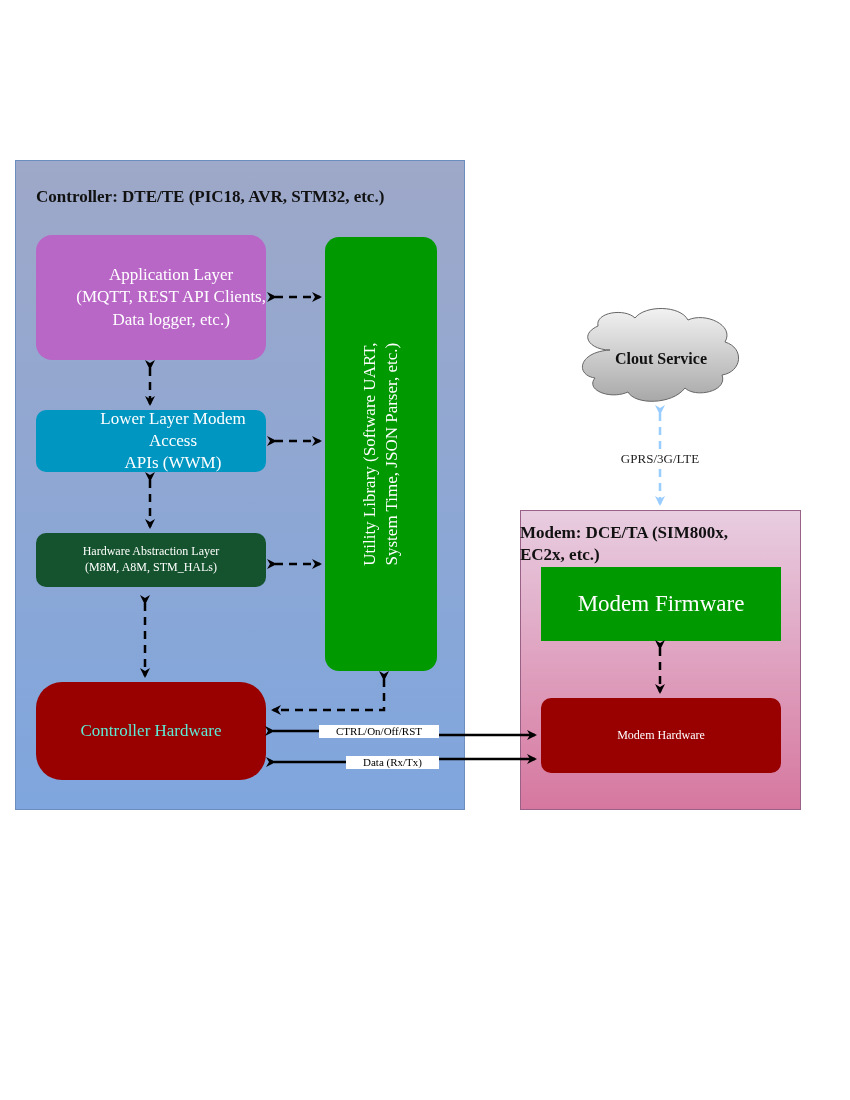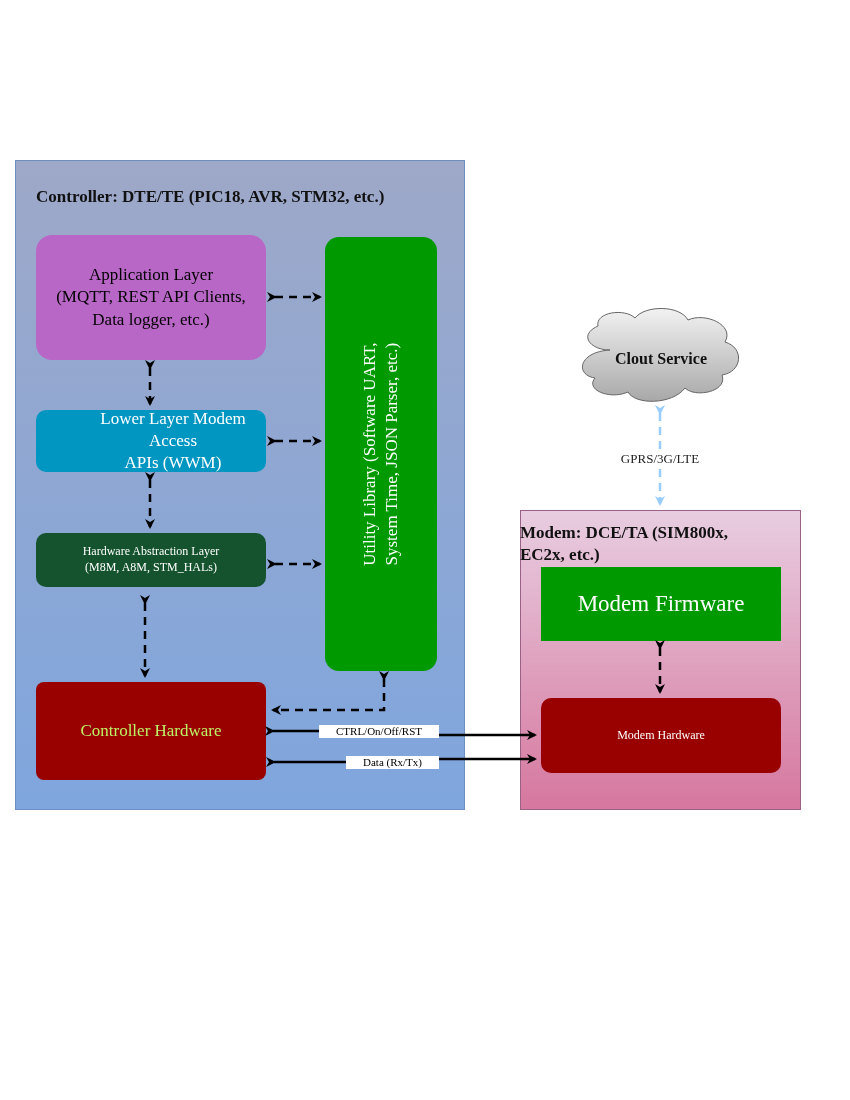--- a/index.html
+++ b/index.html
@@ -15,27 +15,27 @@
       left: 520px; top: 510px; width: 281px; height: 300px;
       background: linear-gradient(to bottom, #e8cde0 0%, #d6779f 100%);
       border: 1px solid #996185; box-sizing: border-box;
     }
     .title-bold { font-weight: bold; font-size: 17px; color: #111; }
     .box {
       display: flex; align-items: center; justify-content: center;
       text-align: center; box-sizing: border-box; line-height: 1.3;
     }
     .app-layer { left: 36px; top: 235px; width: 230px; height: 125px;
-      background: #b967c7; border-radius: 16px; color: #000000; font-size: 17px; }
+      background: #b967c7; border-radius: 16px; color: #ffffff; font-size: 17px; justify-content: flex-end; }
     .api-box { left: 36px; top: 410px; width: 230px; height: 62px;
       background: #0096c2; border-radius: 10px; color: #fff; font-size: 17px; padding-left: 44px; }
     .hal-box { left: 36px; top: 533px; width: 230px; height: 54px;
       background: #14532d; border-radius: 10px; color: #fff; font-size: 12px; }
     .ctrl-hw { left: 36px; top: 682px; width: 230px; height: 98px;
-      background: #990000; border-radius: 8px; color: #bef264; font-size: 17px; }
+      background: #990000; border-radius: 26px; color: #5eead4; font-size: 17px; }
     .util-lib { left: 325px; top: 237px; width: 112px; height: 434px;
       background: #009900; border-radius: 14px; color: #fff; }
     .util-text { transform: rotate(-90deg); white-space: nowrap; font-size: 17px;
       line-height: 1.3; text-align: center; }
     .fw-box { left: 541px; top: 567px; width: 240px; height: 74px;
       background: #009900; border-radius: 0; color: #fff; font-size: 23px; }
     .mhw-box { left: 541px; top: 698px; width: 240px; height: 75px;
       background: #990000; border-radius: 10px; color: #fff; font-size: 12px; }
     .edge-label { background: #fff; font-size: 11px; color: #000; padding: 0 17px; line-height: 13px; }
     .net-label { font-size: 13px; color: #222; }

